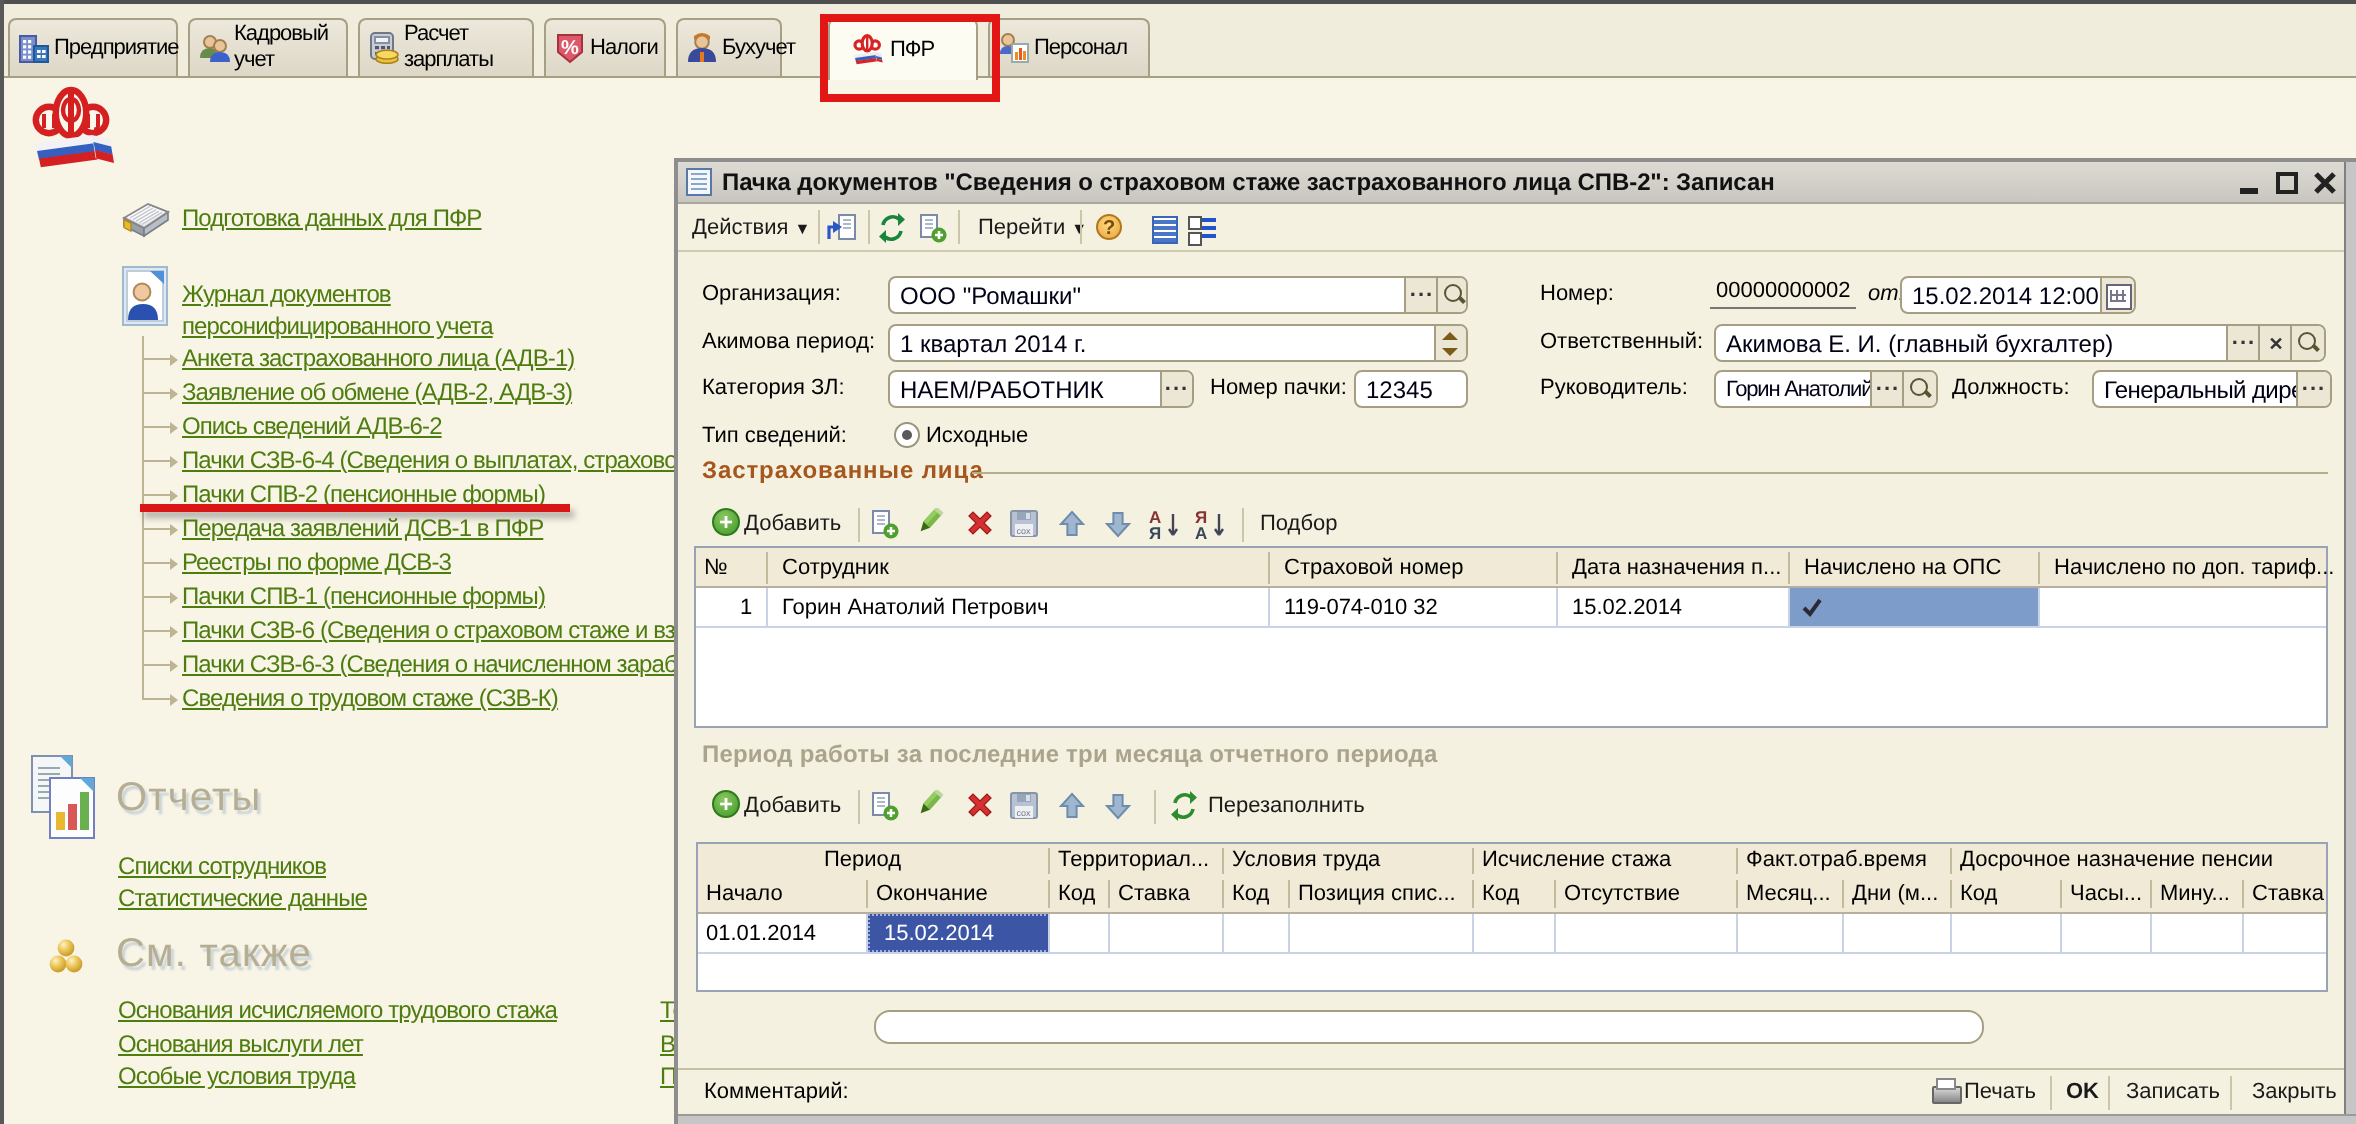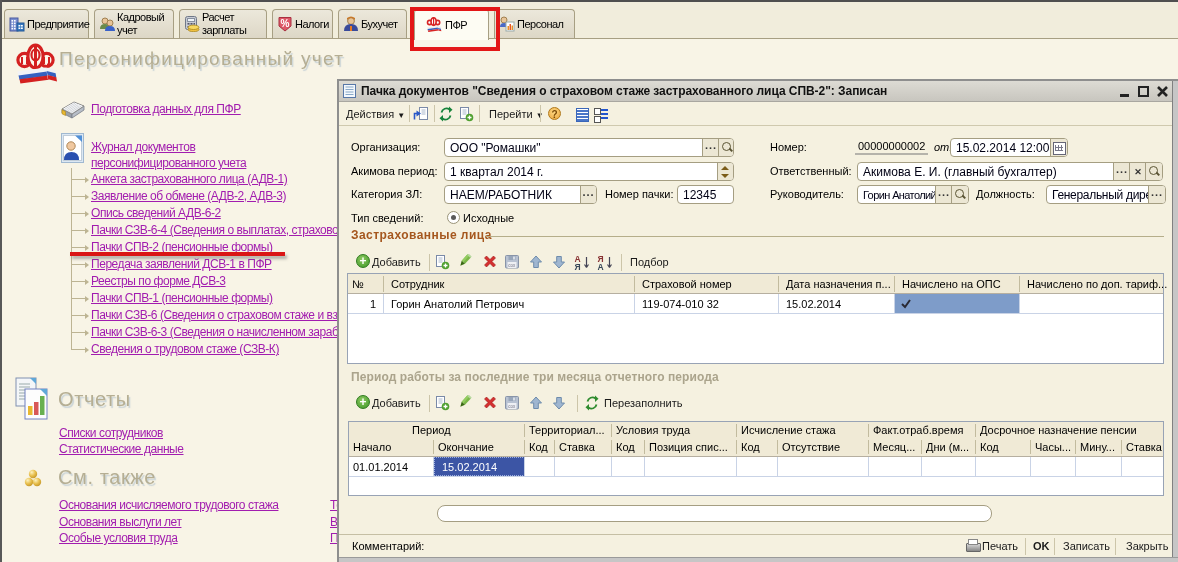--- a/index.html
+++ b/index.html
@@ -12,21 +12,21 @@
 .tabline{position:absolute;left:0;top:38px;width:1178px;height:1px;background:#a79f83;}
 .tab{position:absolute;top:9px;height:29px;background:linear-gradient(#ece8db,#ddd7c6);border:1px solid #a79f83;border-bottom:none;border-radius:4px 4px 0 0;box-sizing:border-box;font-size:11px;color:#000;}
 .tab .ic{position:absolute;left:4px;top:50%;margin-top:-8px;width:16px;height:16px;}
 .tab .t1{position:absolute;left:22px;top:50%;transform:translateY(-50%);white-space:nowrap;letter-spacing:-0.5px;}
 .tab.two .t1{line-height:13px;}
 .tab.active{background:#fdfcf3;height:31px;z-index:3;}
 .redbox{position:absolute;left:410px;top:7px;width:82px;height:36px;border:4px solid #e31616;z-index:5;}
 
 .bigtitle{position:absolute;left:59px;top:48px;font-size:19px;letter-spacing:1.3px;color:#b5ae93;text-shadow:1.5px 2px 1px rgba(178,195,208,0.65);white-space:nowrap;}
 
-a.lnk{color:#a21caf;text-decoration:underline;font-size:12px;letter-spacing:-0.45px;white-space:nowrap;}
+a.lnk{color:#4d7c0f;text-decoration:underline;font-size:12px;letter-spacing:-0.45px;white-space:nowrap;}
 .treeline{position:absolute;background:#bdb493;}
 .hstub:after{content:"";position:absolute;right:-4px;top:-2.5px;width:0;height:0;border-left:4px solid #bdb493;border-top:3px solid transparent;border-bottom:3px solid transparent;}
 .sect{font-size:20px;letter-spacing:0.6px;color:#b5ae93;text-shadow:1.5px 2px 1px rgba(178,195,208,0.65);white-space:nowrap;}
 .redmark{position:absolute;left:70px;top:252px;width:215px;height:4px;background:#da1515;box-shadow:2px 3px 3px rgba(110,110,110,.5);}
 
 #dlg{position:absolute;left:337px;top:79px;width:841px;height:483px;background:#f5f1e0;border-left:2px solid #8e8e8e;border-top:2px solid #8e8e8e;box-sizing:border-box;}
 #dlgright{position:absolute;right:0;top:0;width:6px;height:481px;background:linear-gradient(90deg,#808080 0 1px,#c6c6c6 1px);}
 #dlgbottom{position:absolute;left:0;bottom:0;width:839px;height:5px;background:linear-gradient(#9a9a9a 0 1px,#c6c6c6 1px);}
 #titlebar{position:absolute;left:0;top:0;width:833px;height:21px;background:linear-gradient(#dddbd4,#c8c6bf);border-bottom:1px solid #a9a7a0;box-sizing:border-box;}
 #titlebar .txt{position:absolute;left:22px;top:3px;font-size:12px;letter-spacing:-0.05px;font-weight:bold;color:#111;white-space:nowrap;}
@@ -122,21 +122,21 @@
         </svg></span>
       <span class="t1">Расчет<br>зарплаты</span>
     </div>
   <div class="tab" style="left:272px;width:61px;">
       <span class="ic"><svg width="16" height="16">
           <path d="M2 1.5 L14 1.5 L14 10 L8 15 L2 10 Z" fill="#dd5868" stroke="#a83040"></path>
           <text x="8" y="11" font-size="10" font-weight="bold" fill="#fff" text-anchor="middle">%</text>
         </svg></span>
       <span class="t1">Налоги</span>
     </div>
-  <div class="tab" style="left:338px;width:69px;">
+  <div class="tab" style="left:338px;width:53px;">
       <span class="ic"><svg width="16" height="16">
           <circle cx="8" cy="5" r="3.4" fill="#e8c498" stroke="#a08050"></circle>
           <path d="M4 4 q4 -4 8 0 l0 -2 q-4 -3 -8 0 z" fill="#c87828"></path>
           <path d="M1 15 q0 -7 7 -7 q7 0 7 7 z" fill="#3a4a9a"></path>
           <rect x="7" y="10" width="2" height="5" fill="#e87820"></rect>
         </svg></span>
       <span class="t1">Бухучет</span>
     </div>
   <div class="tab active" style="left:414px;width:75px;">
       <span class="ic" style="left:11px;"><svg width="16" height="16" viewBox="0 0 16 16">
@@ -182,21 +182,20 @@
       <g>
         <path d="M3.5 28.5 L32 24.5 L33 29 L4.5 33 Z" fill="#f2f2f6"></path>
         <path d="M4.5 32.5 L33 28.6 L34 33 L5.5 36.8 Z" fill="#3560c0"></path>
         <path d="M5.5 36.3 L34 32.5 L34.8 36.8 L6.4 40.6 Z" fill="#d42020"></path>
         <path d="M32 24.5 L41 26.5 L43 38.5 L33.8 36 Z" fill="#f0f0f4"></path>
         <path d="M32.7 28 L41.6 30.2 L42.3 34.4 L33.6 32.2 Z" fill="#3560c0"></path>
         <path d="M33.5 32 L42.3 34.2 L43 38.5 L34.2 36.2 Z" fill="#d42020"></path>
       </g>
     </svg>
   </div>
-  <div class="bigtitle">Персонифицированный учет</div>
 
   <div class="abs" id="ic-books" style="left:58px;top:99px;width:28px;height:20px;">
     <svg width="28" height="20" viewBox="0 0 28 20">
       <path d="M4 10 L14 15 L14 19 L4 14 Z" fill="#9aa0aa" stroke="#787e88" stroke-width="0.8"></path>
       <path d="M14 15 L26 7 L26 11 L14 19 Z" fill="#b8bec8" stroke="#787e88" stroke-width="0.8"></path>
       <path d="M4 10 L16 3 L26 7 L14 15 Z" fill="#e6e9ec" stroke="#888"></path>
       <path d="M5.5 9.6 L16 3.6 L24.5 7 L14 13.2 Z" fill="#fbfbfc"></path>
       <g stroke="#c2c6cc" stroke-width="0.7">
           <path d="M7 10 L17 4.2 M8.5 10.8 L18.5 5 M10 11.6 L20 5.8 M11.5 12.4 L21.5 6.6 M13 13.2 L23 7.2"></path>
         </g>

